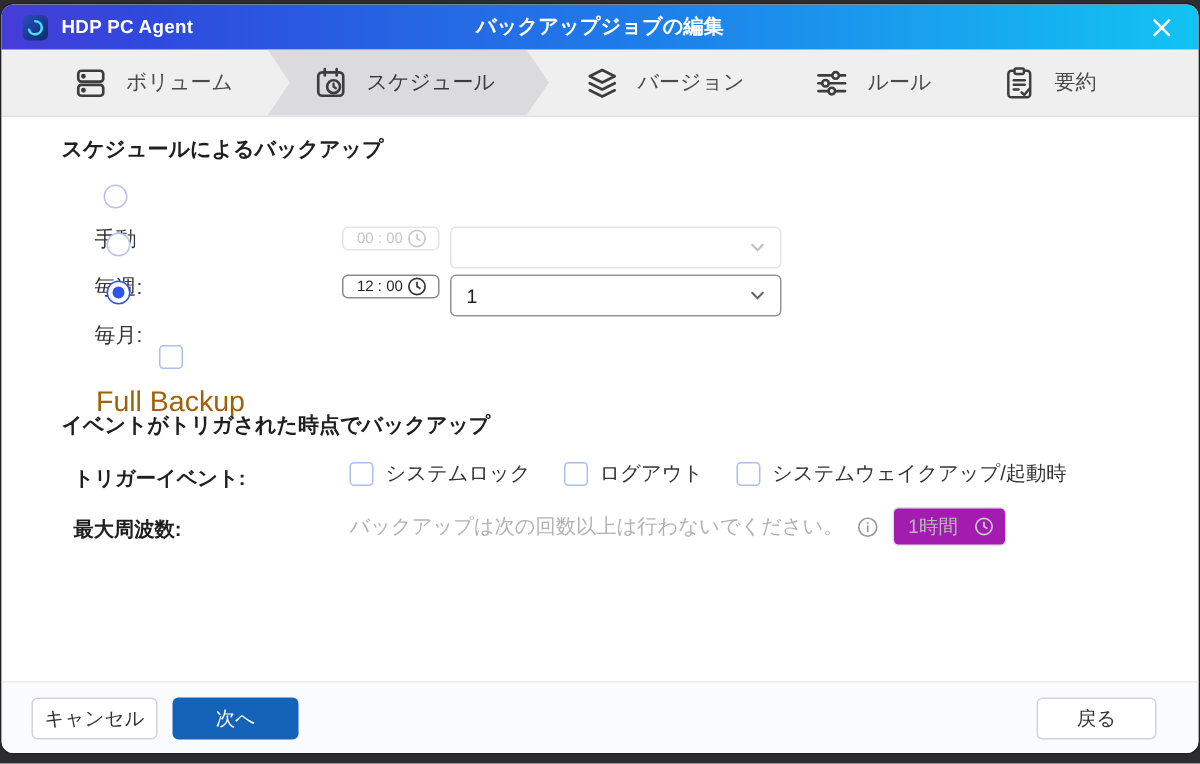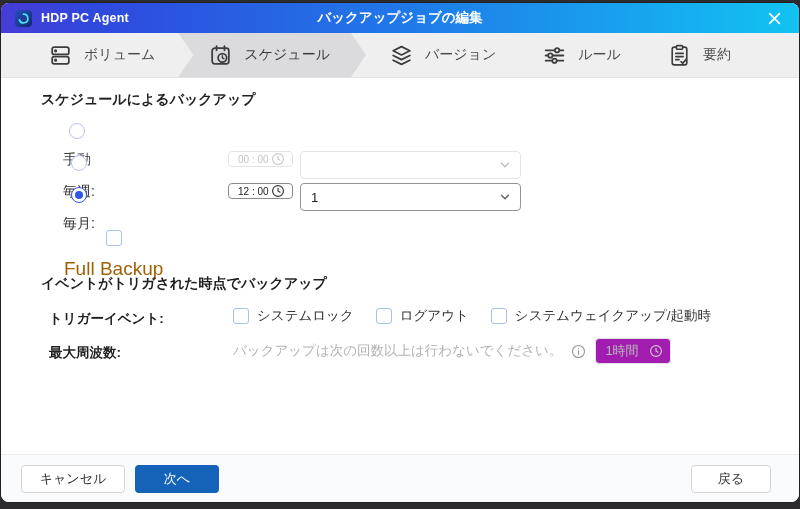--- a/index.html
+++ b/index.html
@@ -64,21 +64,21 @@
   .mini-input { width:76px; height:26px; border:1px solid #e2e2e4; border-radius:4px; background:#a21caf;
                 display:flex; align-items:center; justify-content:space-between; padding:0 7px 0 9px;
                 font-size:13px; color:#b8b8b8; }
 
   
   .footer { flex:0 0 48px; background:#fafbfc; border-top:1px solid #ebebed;
             display:flex; align-items:center; padding:0 28px 0 20px; }
   .btn { height:28px; border-radius:4px; border:1px solid #d4d4d6; background:#fff; color:#333;
          font-size:13px; display:flex; align-items:center; justify-content:center; cursor:pointer;
          font-family:"Liberation Sans","DejaVu Sans",sans-serif; }
-  #btn-cancel { width:104px; }
+  #btn-cancel { width:84px; }
   #btn-back { width:80px; margin-left:auto; }
   #btn-next { width:84px; margin-left:10px; border:none; background:#1463b8; color:#fff; }
 
   svg { display:block; }
 </style>
 </head>
 <body>
 
 <div class="window">
 

